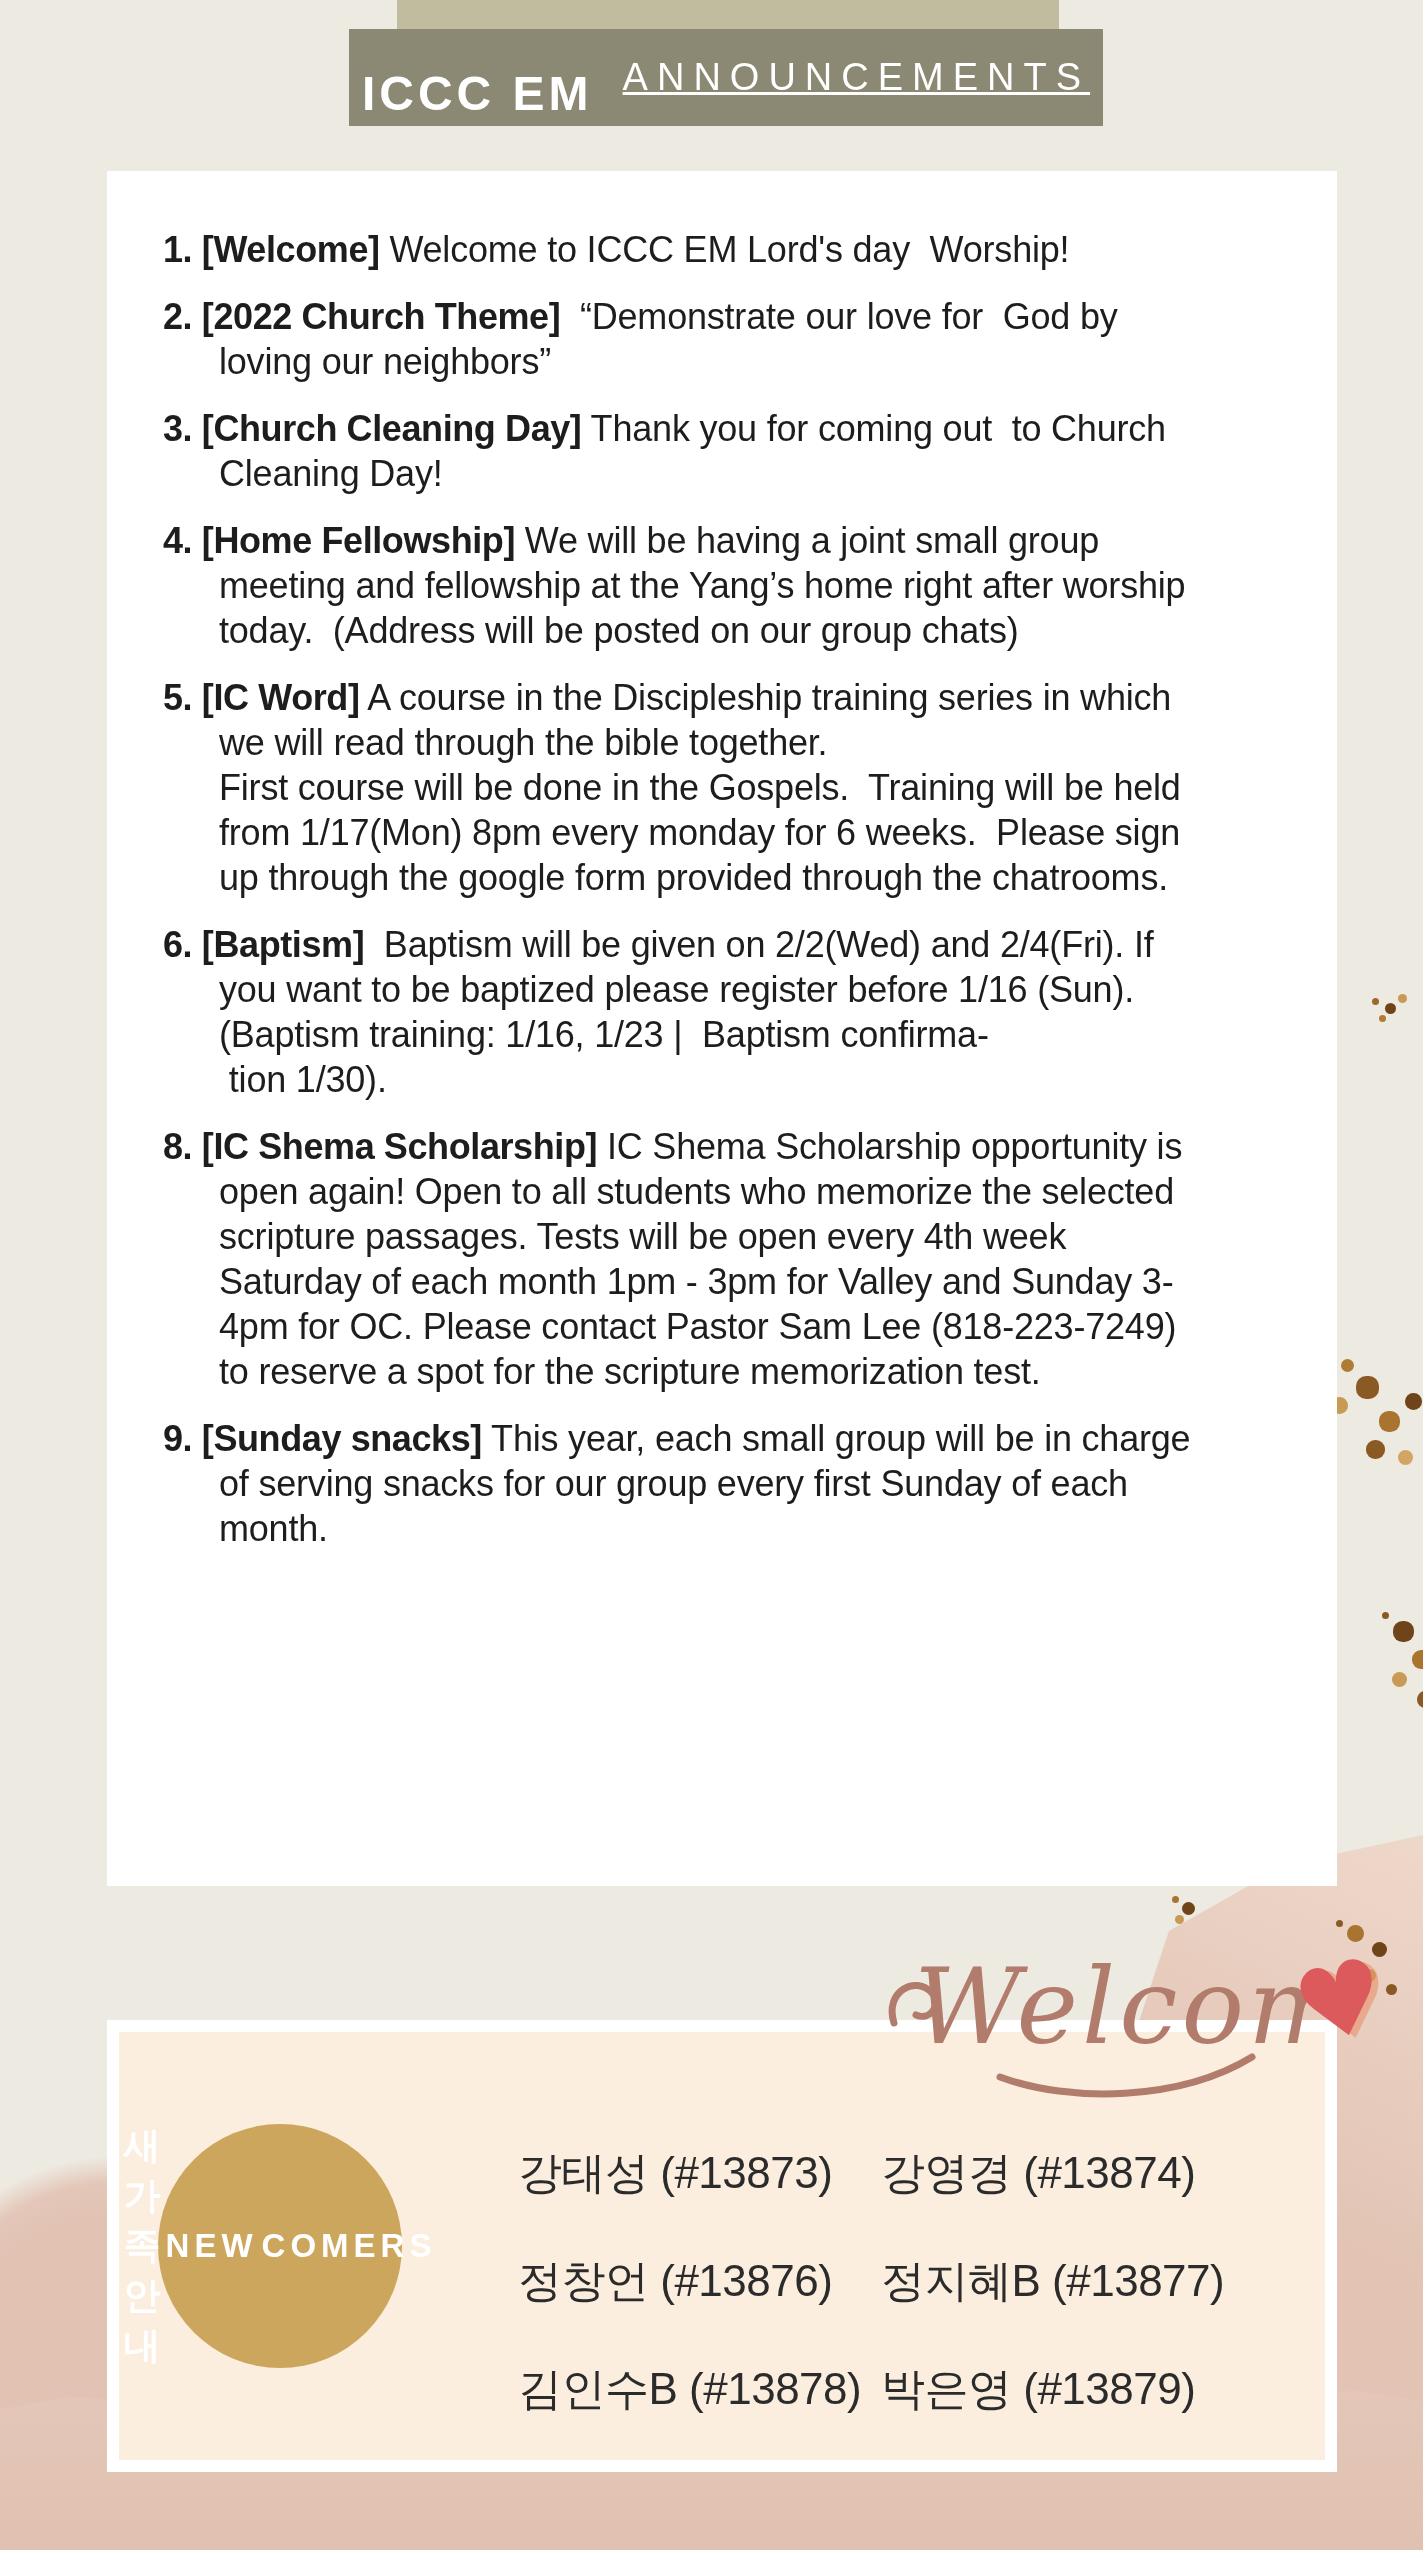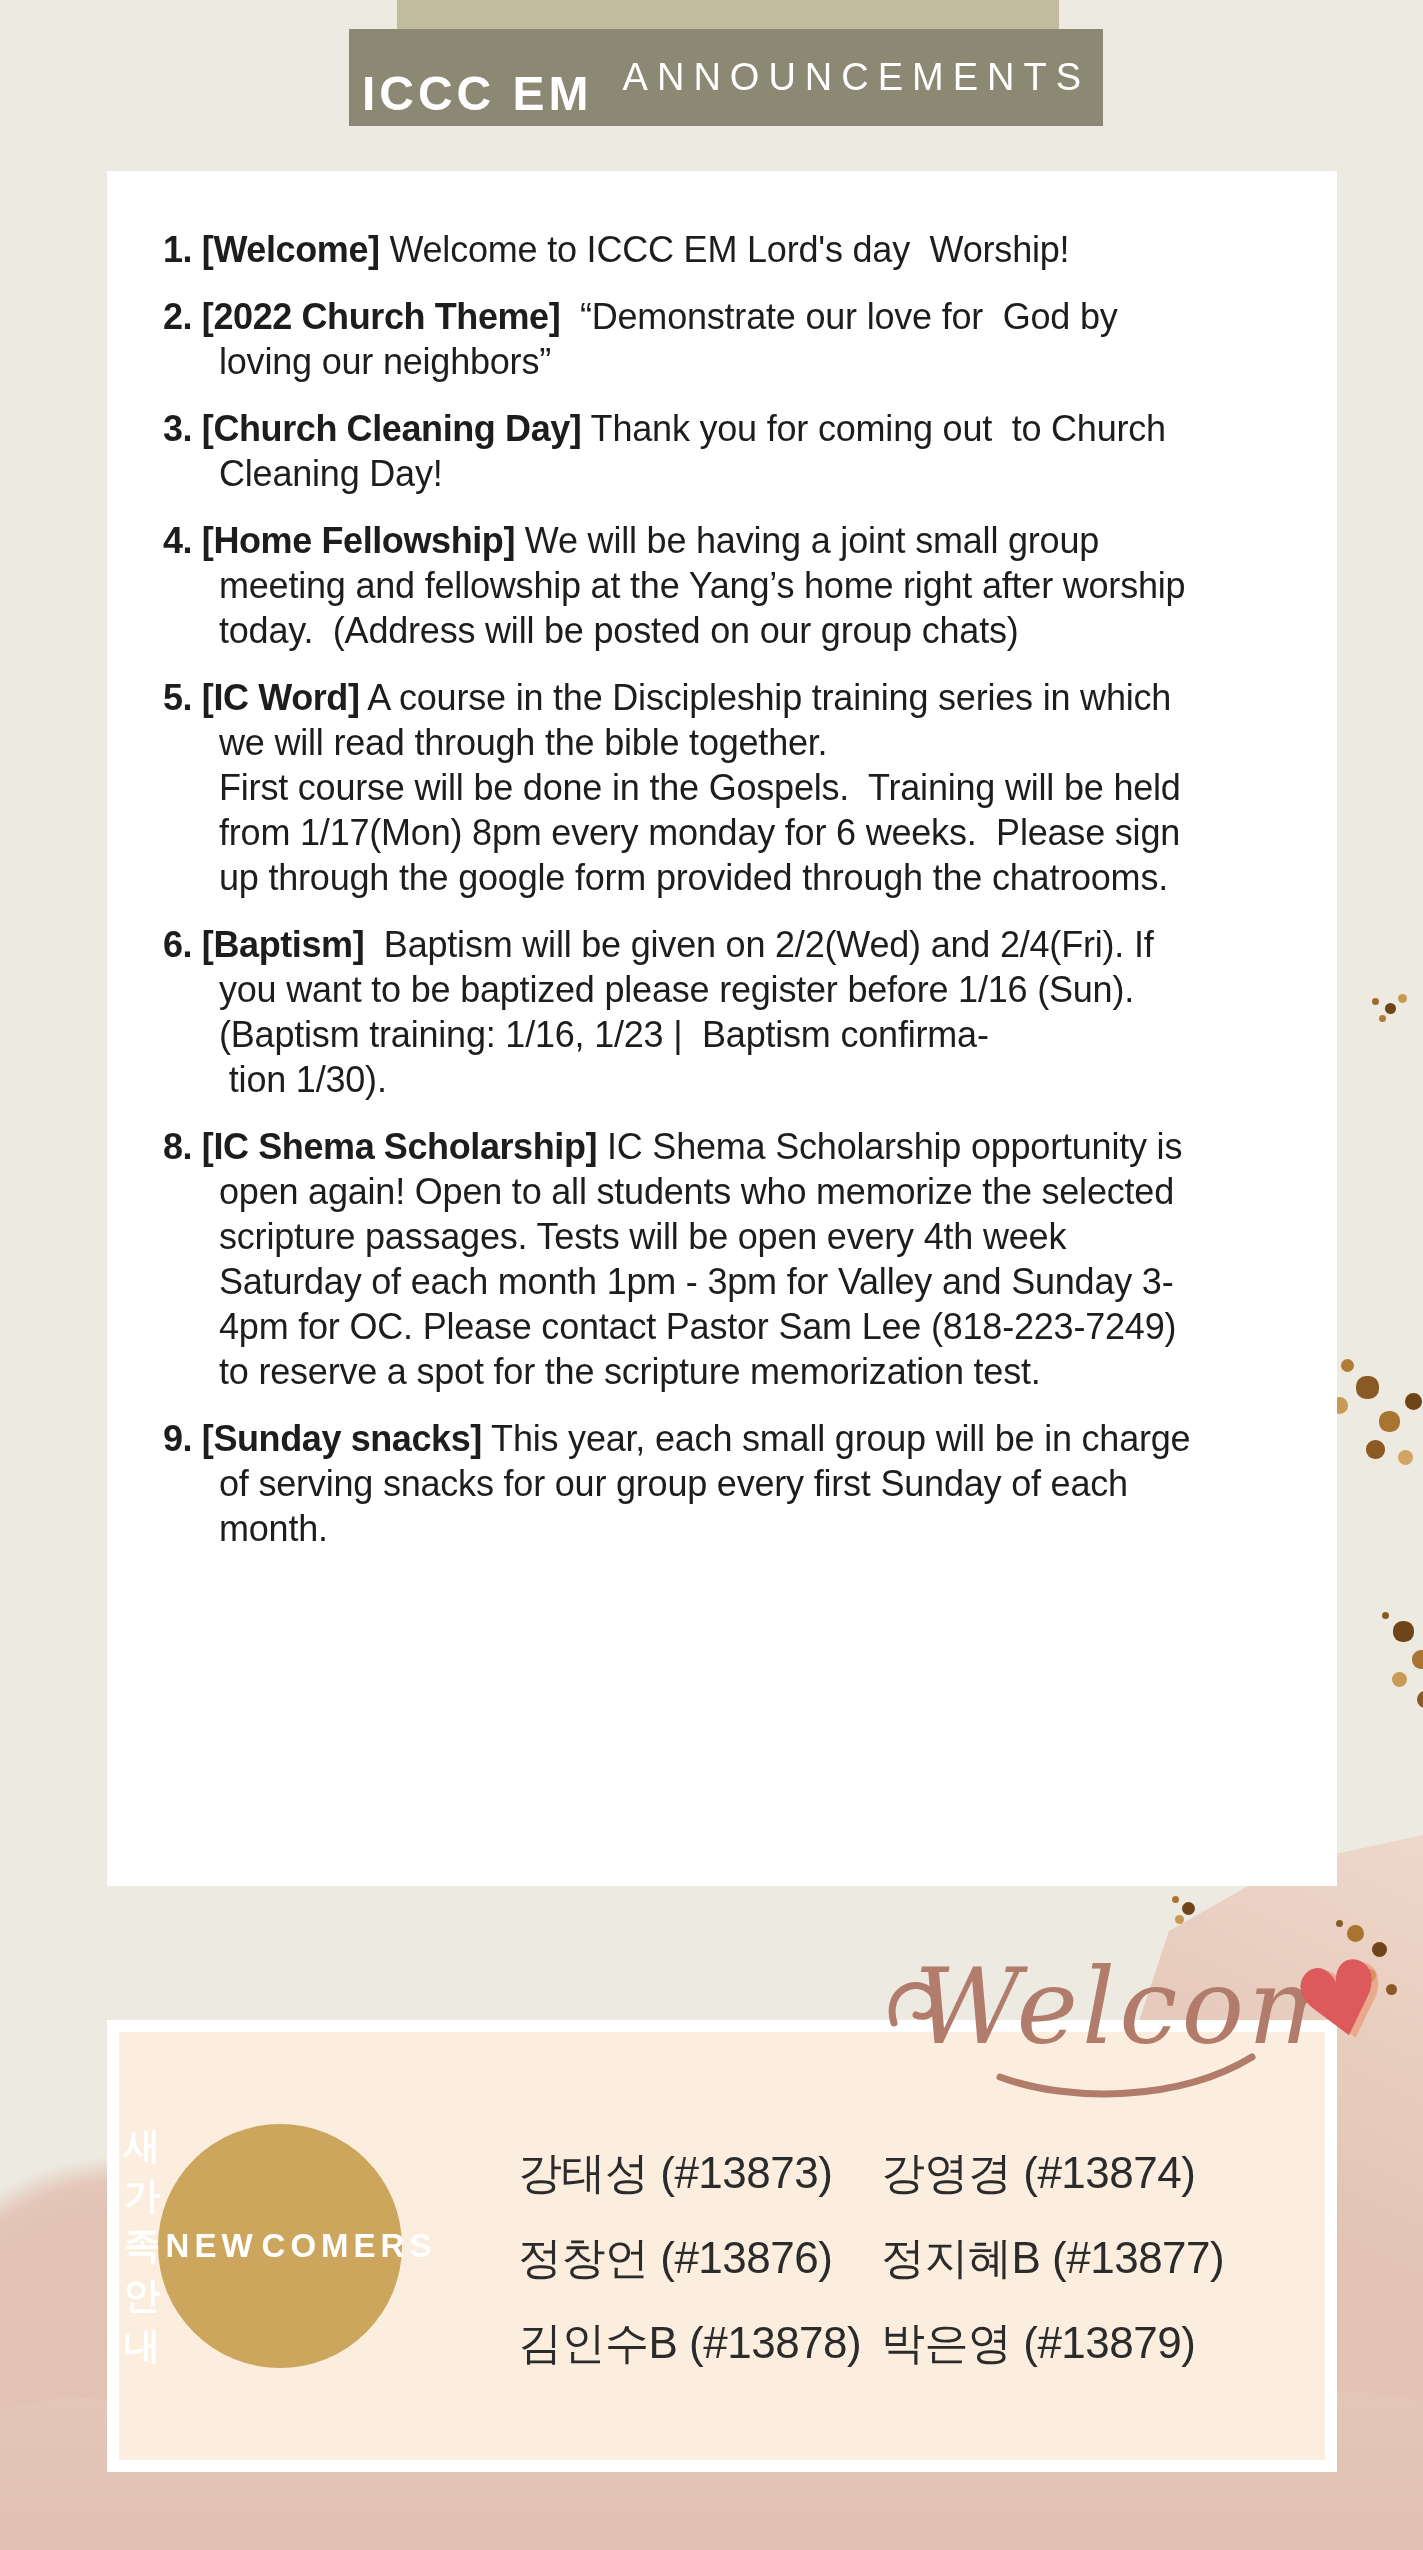--- a/index.html
+++ b/index.html
@@ -8,21 +8,21 @@
     background:var(--bg,#edeae1);
     font-family:"Liberation Sans",sans-serif;
   }
   
   .top-strip{position:absolute;left:397px;top:0;width:662px;height:96px;background:var(--strip,#c2bc9e);z-index:1;}
   .banner{
     position:absolute;left:349px;top:29px;width:754px;height:97px;background:var(--banner,#8b8874);z-index:2;
     display:flex;align-items:center;justify-content:center;gap:30px;color:#ffffff;
   }
   .banner .brand{font-size:48px;font-weight:700;letter-spacing:4px;margin-top:31px;}
-  .banner .label{font-size:38px;font-weight:400;letter-spacing:9px;}
+  .banner .label{font-size:38px;font-weight:400;letter-spacing:9px;text-decoration:underline;}
   
   .pink-bottom{
     position:absolute;left:-20px;right:-20px;top:2383px;height:190px;z-index:1;
     background:linear-gradient(180deg,var(--pink,#e4c7b9),#e0c0b0);
     clip-path:polygon(0 16%,6% 7%,15% 13%,25% 5%,37% 12%,49% 4%,61% 11%,73% 4%,85% 10%,94% 4%,100% 11%,100% 100%,0 100%);
   }
   .pink-left{
     position:absolute;left:-170px;top:2095px;width:580px;height:580px;z-index:1;border-radius:50%;
     transform:rotate(-14deg);
     background:radial-gradient(closest-side,#e1c2b3 58%,var(--pink,#e4c7b9) 70%,rgba(228,199,185,0) 79%);
@@ -79,21 +79,21 @@
   .bottom-inner{position:relative;width:100%;height:100%;background:var(--cream,#fbeede);}
   .badge{
     position:absolute;left:39px;top:92px;width:244px;height:244px;border-radius:50%;
     background:var(--gold,#cda65e);color:#ffffff;
     display:flex;align-items:center;justify-content:center;gap:4px;text-align:center;
   }
   .badge .ko{font-size:37px;font-weight:700;letter-spacing:1px;}
   .badge .en{font-size:33px;font-weight:700;letter-spacing:5px;}
   .names{
     position:absolute;left:399px;top:112px;
-    display:grid;grid-template-columns:363px auto;row-gap:26px;
+    display:grid;grid-template-columns:363px auto;row-gap:49px;
     font-size:44px;color:#2b2b2b;letter-spacing:-0.5px;
   }
   .names .cell{white-space:nowrap;}
 </style>
 </head>
 <body>
 
 <div class="canvas">
 
   <div class="top-strip"></div>

